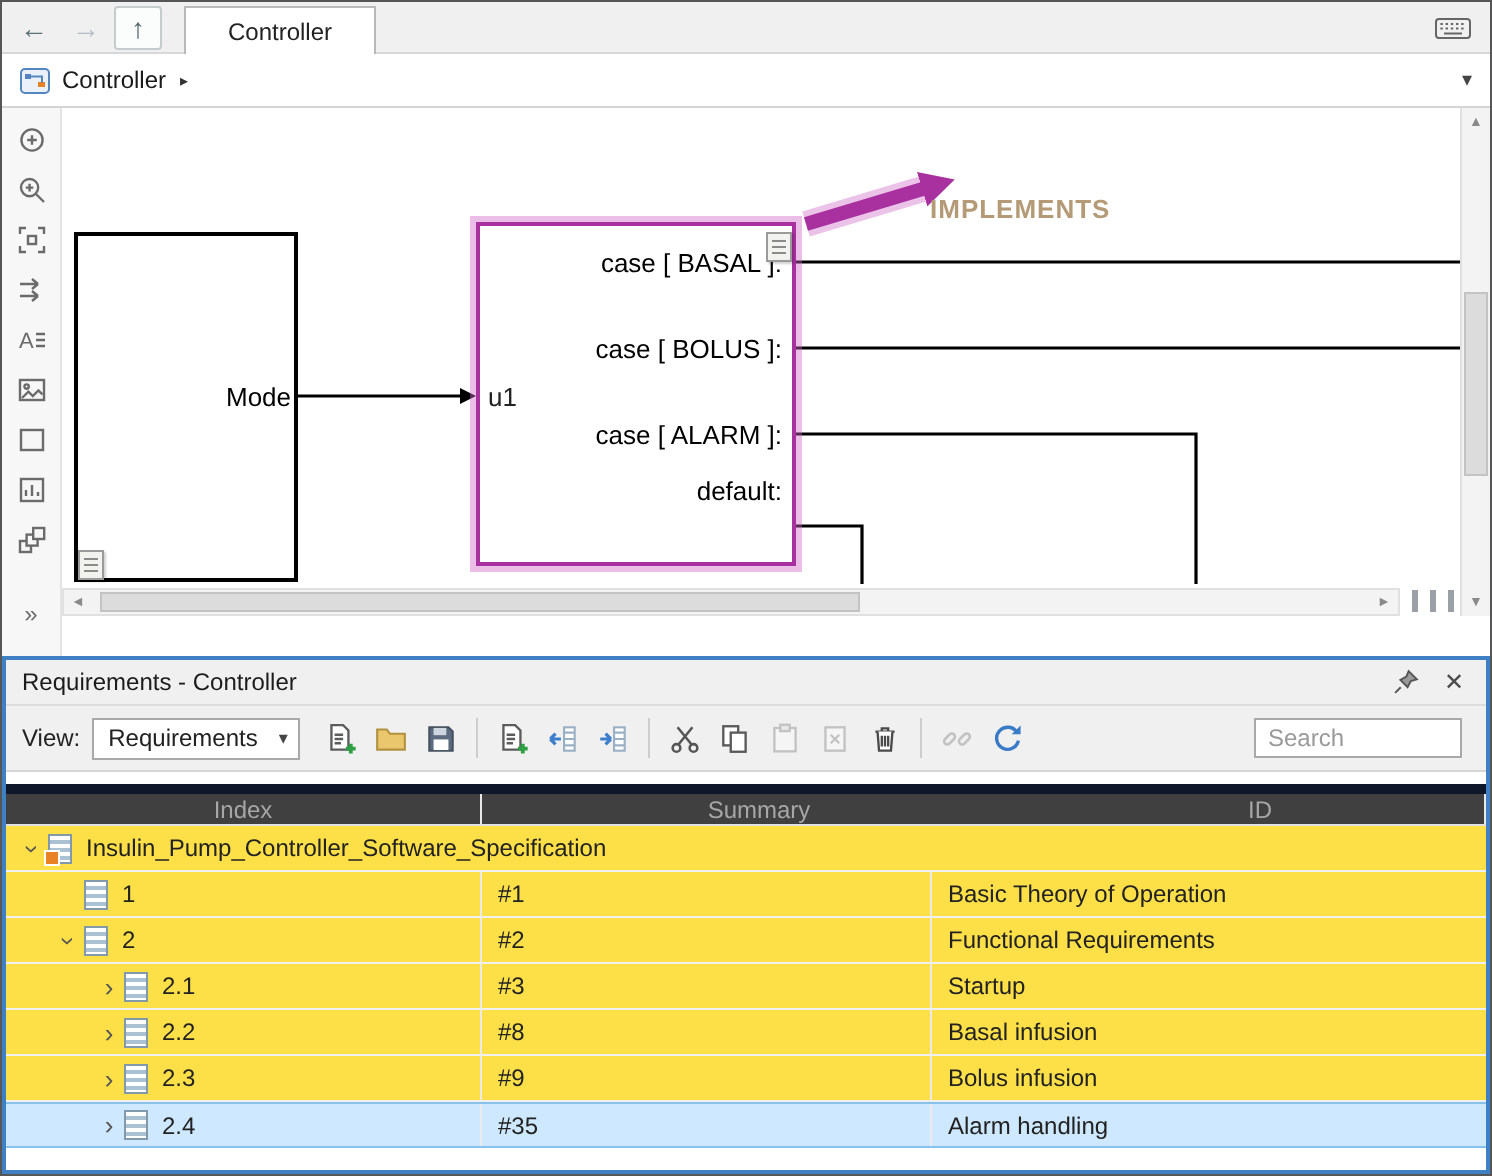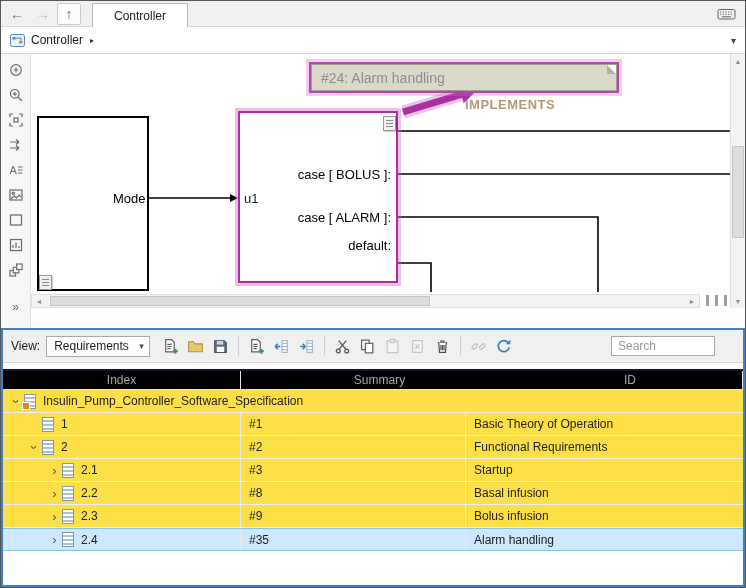--- a/index.html
+++ b/index.html
@@ -64,25 +64,25 @@
   .ptitle-icons{margin-left:auto;display:flex;align-items:center;gap:8px}
   .pinbtn,.closebtn{width:16px;height:16px;display:flex;align-items:center;justify-content:center;color:#4c4c4c;font-size:12px}
 
   .ptools{height:33px;background:#f0f0f0;border-bottom:1px solid #d6d6d6;display:flex;align-items:center;padding:0 8px;flex:0 0 33px}
   .viewlbl{margin-right:6px;color:#222}
   .viewdd{position:relative;height:21px;min-width:96px;background:#fff;border:1px solid #a9a9a9;display:flex;align-items:center;padding:0 20px 0 7px;margin-right:8px}
   .viewdd .ddcaret{position:absolute;right:5px;font-size:9px;color:#444}
   .tbtn{width:25px;height:24px;display:flex;align-items:center;justify-content:center}
   .tbtn.dis{opacity:.38}
   .tsep{width:1px;height:20px;background:#cdcdcd;margin:0 5px}
-  .searchbox{margin-left:auto;margin-right:20px;width:104px;height:20px;border:1px solid #a9a9a9;background:#fff;padding:0 6px;font-size:12px;color:#222;outline:none}
+  .searchbox{margin-left:auto;margin-right:4px;width:104px;height:20px;border:1px solid #a9a9a9;background:#fff;padding:0 6px;font-size:12px;color:#222;outline:none}
   .searchbox::placeholder{color:#9a9a9a}
 
   .tablewrap{flex:1;background:#fff;padding-top:6px;display:flex;flex-direction:column;overflow:hidden}
-  .thead{display:flex;height:21px;flex:0 0 21px;background:#000000;border-top:2px solid #0f172a;border-bottom:1px solid #e0e0e0;color:#a6a6a6}
+  .thead{display:flex;height:21px;flex:0 0 21px;background:#404040;border-top:5px solid #0f172a;border-bottom:1px solid #e0e0e0;color:#a6a6a6}
   .hcell{display:flex;align-items:center;justify-content:center;border-right:1px solid #e8e8e8}
   .hi{width:238px}.hid{width:225px}.hs2{flex:1;border-right:none}
   .tbody{flex:1;overflow:hidden}
   .trow{display:flex;height:23px;border-bottom:1px solid #f0f0f0;background:#fde047}
   .trow.sel{background:#cde8ff;border-top:1px solid #86c2ec;border-bottom:1px solid #86c2ec}
   .cell{display:flex;align-items:center;overflow:hidden;white-space:nowrap}
   .ci{width:238px;border-right:1px solid #eaeaea}
   .cid{width:225px;border-right:1px solid #eaeaea;padding-left:8px}
   .cs{flex:1;padding-left:8px}
   .trow.root .ci{width:auto;flex:1;border-right:none}
@@ -232,30 +232,28 @@
         </g>
         <path d="M372 58 L432 40" stroke="rgba(207,106,198,0.4)" stroke-width="13" fill="none"></path>
         <path d="M372 58 L432 40" stroke="#a8309f" stroke-width="7" fill="none" marker-end="url(#mm)"></path>
       </svg>
 
       <div class="leftblock"></div>
       <span class="modelabel">Mode</span>
 
       <div class="switchblock"></div>
       <span class="u1">u1</span>
+      <span class="case c0">case [ BASAL ]:</span>
       <span class="case c1">case [ BOLUS ]:</span>
       <span class="case c2">case [ ALARM ]:</span>
       <span class="case c3">default:</span>
 
       <div class="badge badge-switch"></div>
       <div class="badge badge-left"></div>
 
-      <div class="annotation">
-          <span>#24: Alarm handling</span>
-        </div>
       <span class="implements">IMPLEMENTS</span>
 
       <div class="hscroll">
         <span class="hs-arrow">◄</span>
         <span class="hs-track">
             <span class="hs-thumb"></span>
           </span>
         <span class="hs-arrow">►</span>
       </div>
       <div class="corner"></div>
@@ -264,20 +262,36 @@
     <div class="vscroll">
       <span class="vs-arrow">▲</span>
       <span class="vs-track">
           <span class="vs-thumb"></span>
         </span>
       <span class="vs-arrow">▼</span>
     </div>
   </div>
 
   <div class="panel">
+    <div class="ptitle">
+      <span class="ptitle-txt">Requirements - Controller</span>
+      <span class="ptitle-icons">
+        <button class="pinbtn">
+            <svg width="14" height="14" viewBox="0 0 16 16">
+              <g stroke="#555" stroke-width="1.1">
+                <path d="M9.5 1.8 l4.7 4.7 -3.4 1 -1.9 3.4 -4.1-4.1 3.4-1.9 z" fill="#9a9a9a"></path>
+                <path d="M5 11 L1.8 14.2" fill="none"></path>
+              </g>
+            </svg>
+          </button>
+        <button class="closebtn">
+            <span>✕</span>
+          </button>
+      </span>
+    </div>
 
     <div class="ptools">
       <span class="viewlbl">View:</span>
       <div class="viewdd">
         <span>Requirements</span>
         <span class="ddcaret">▾</span>
       </div>
       <button class="tbtn">
           <svg width="17" height="17" viewBox="0 0 16 16">
             <g fill="#fff" stroke="#5c5c5c" stroke-width="1.1">

